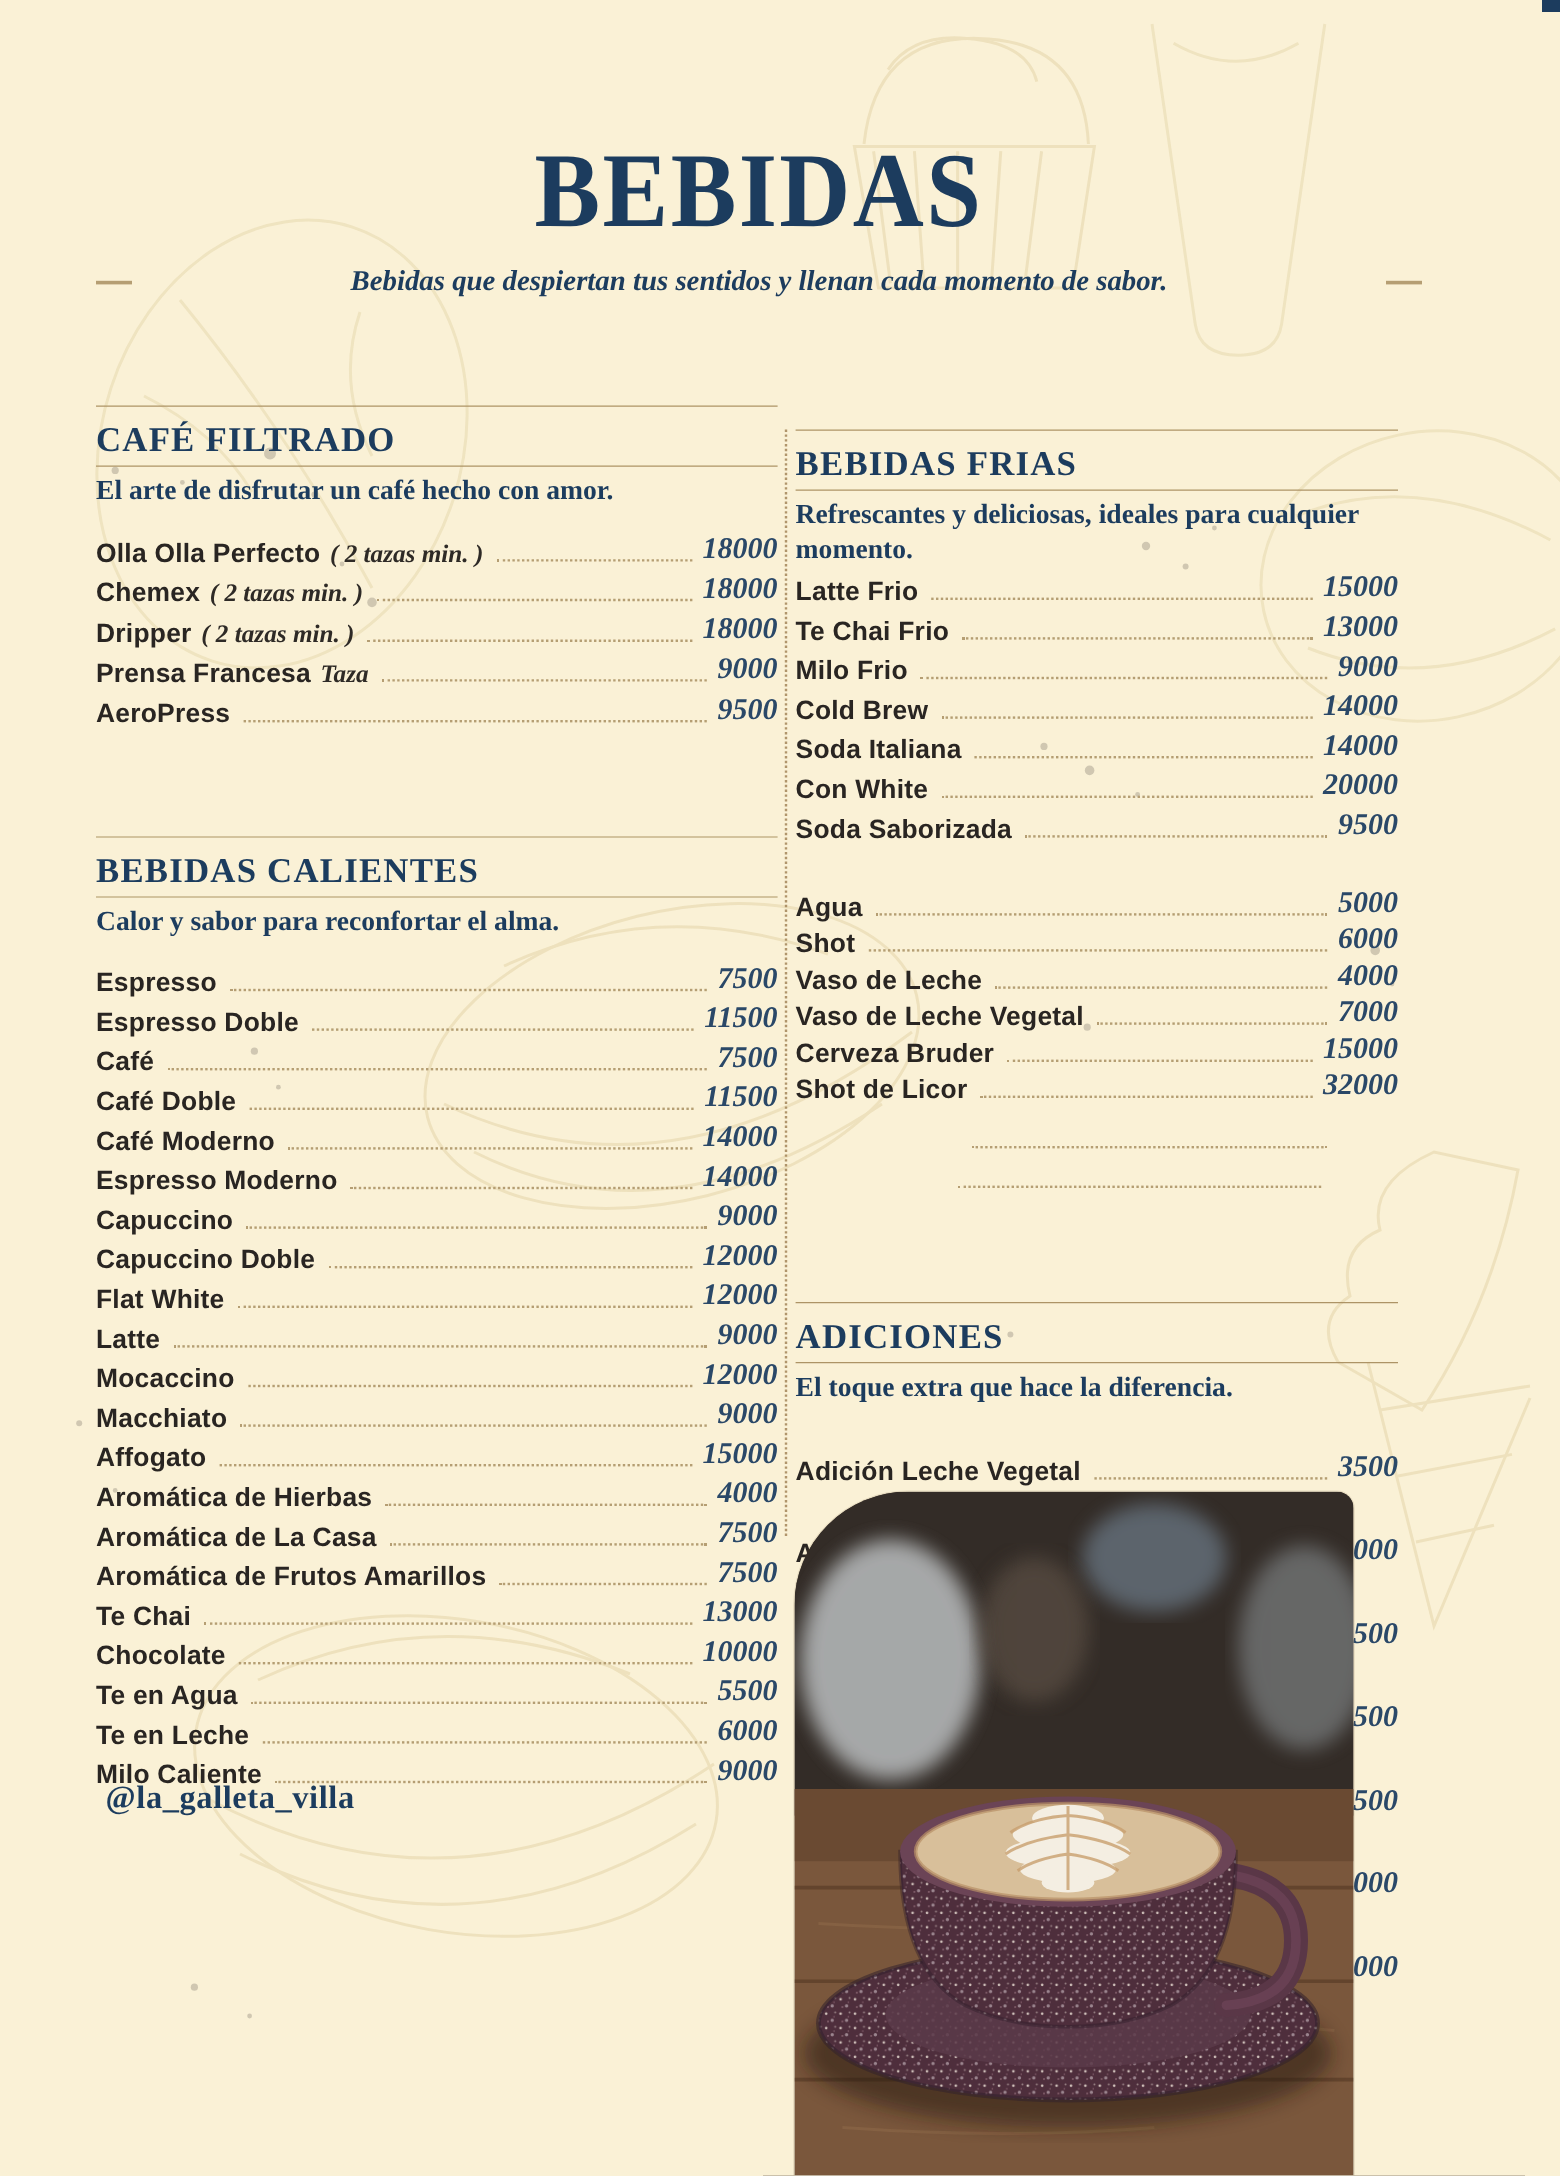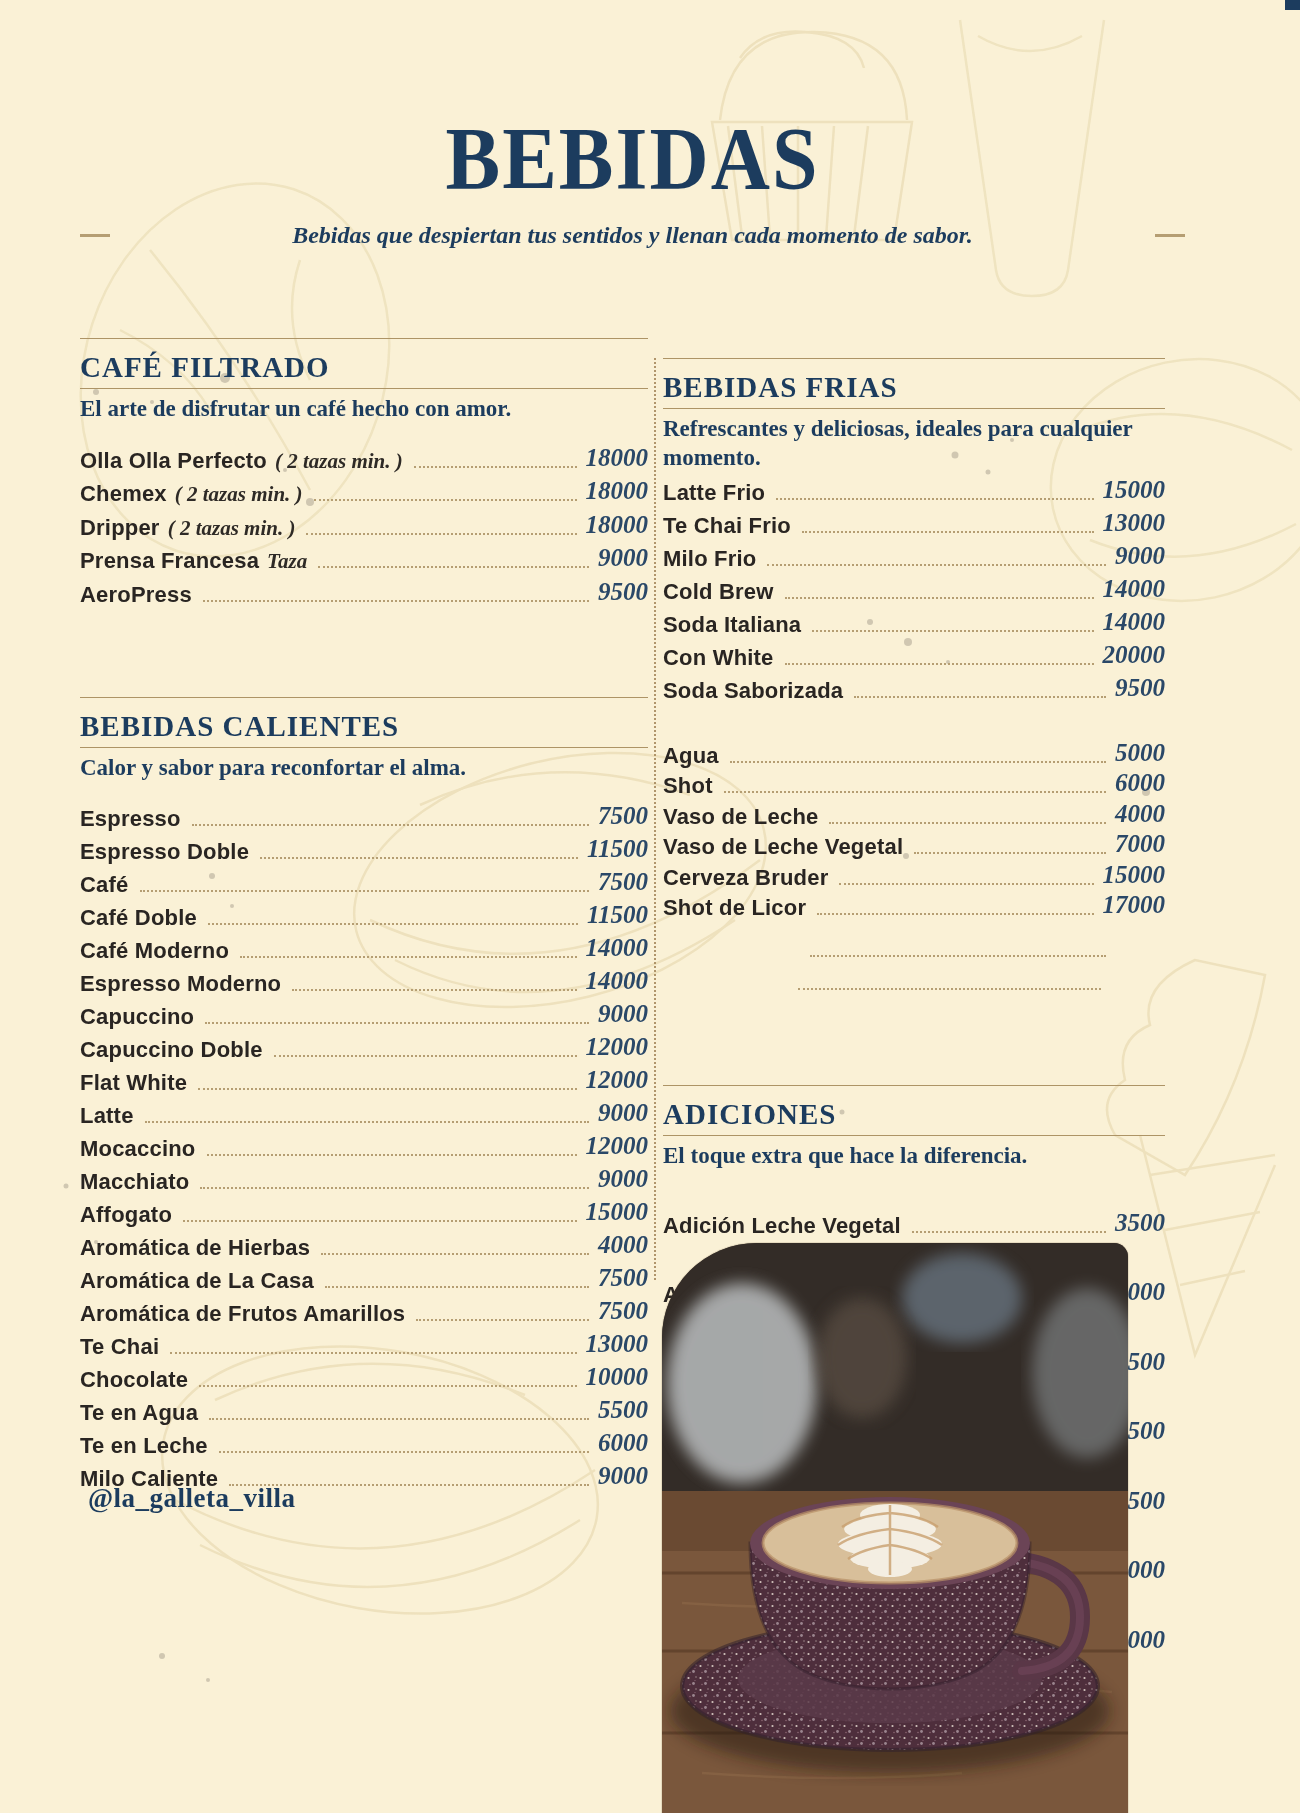--- a/index.html
+++ b/index.html
@@ -476,21 +476,21 @@
           <span class="iname">Cerveza Bruder</span>
 
           <span class="leader"></span>
           <span class="iprice">15000</span>
         </div>
 
         <div class="row">
           <span class="iname">Shot de Licor</span>
 
           <span class="leader"></span>
-          <span class="iprice">17000</span>
+          <span class="iprice">32000</span>
         </div>
       </div>
   </section>
 
   <div class="empty-leader" id="empty-leader-1"></div>
   <div class="empty-leader" id="empty-leader-2"></div>
 
   <section class="section" id="sec-adiciones">
     <hr class="rule">
     <h2 class="sec-title">ADICIONES</h2>

